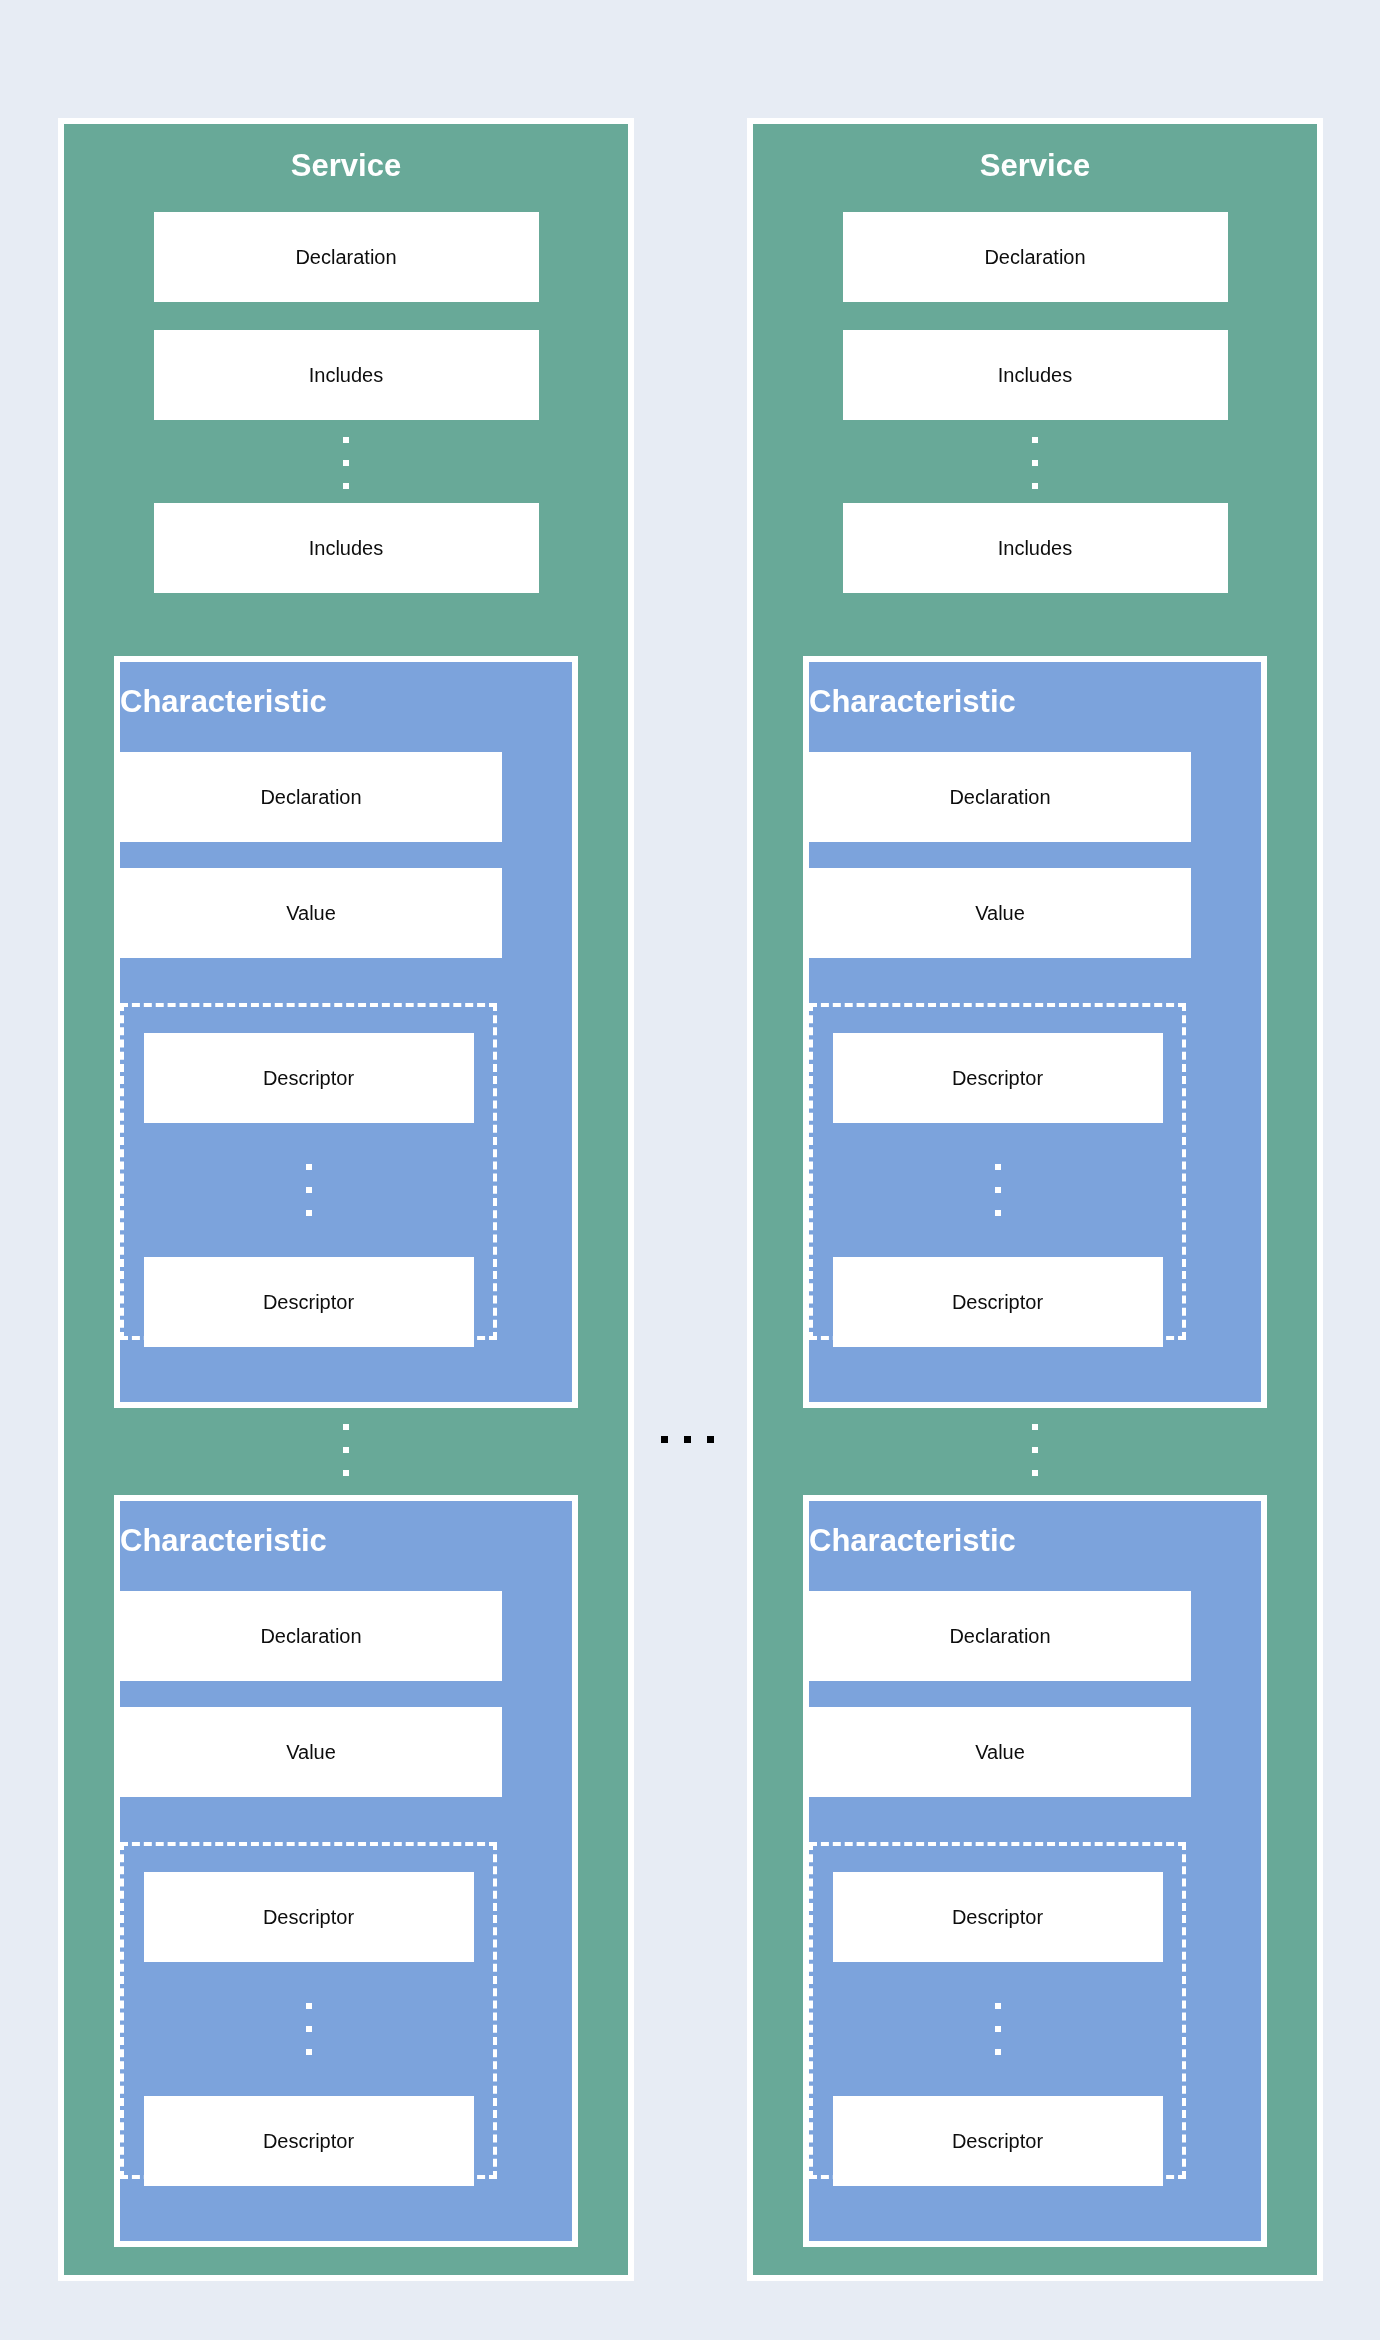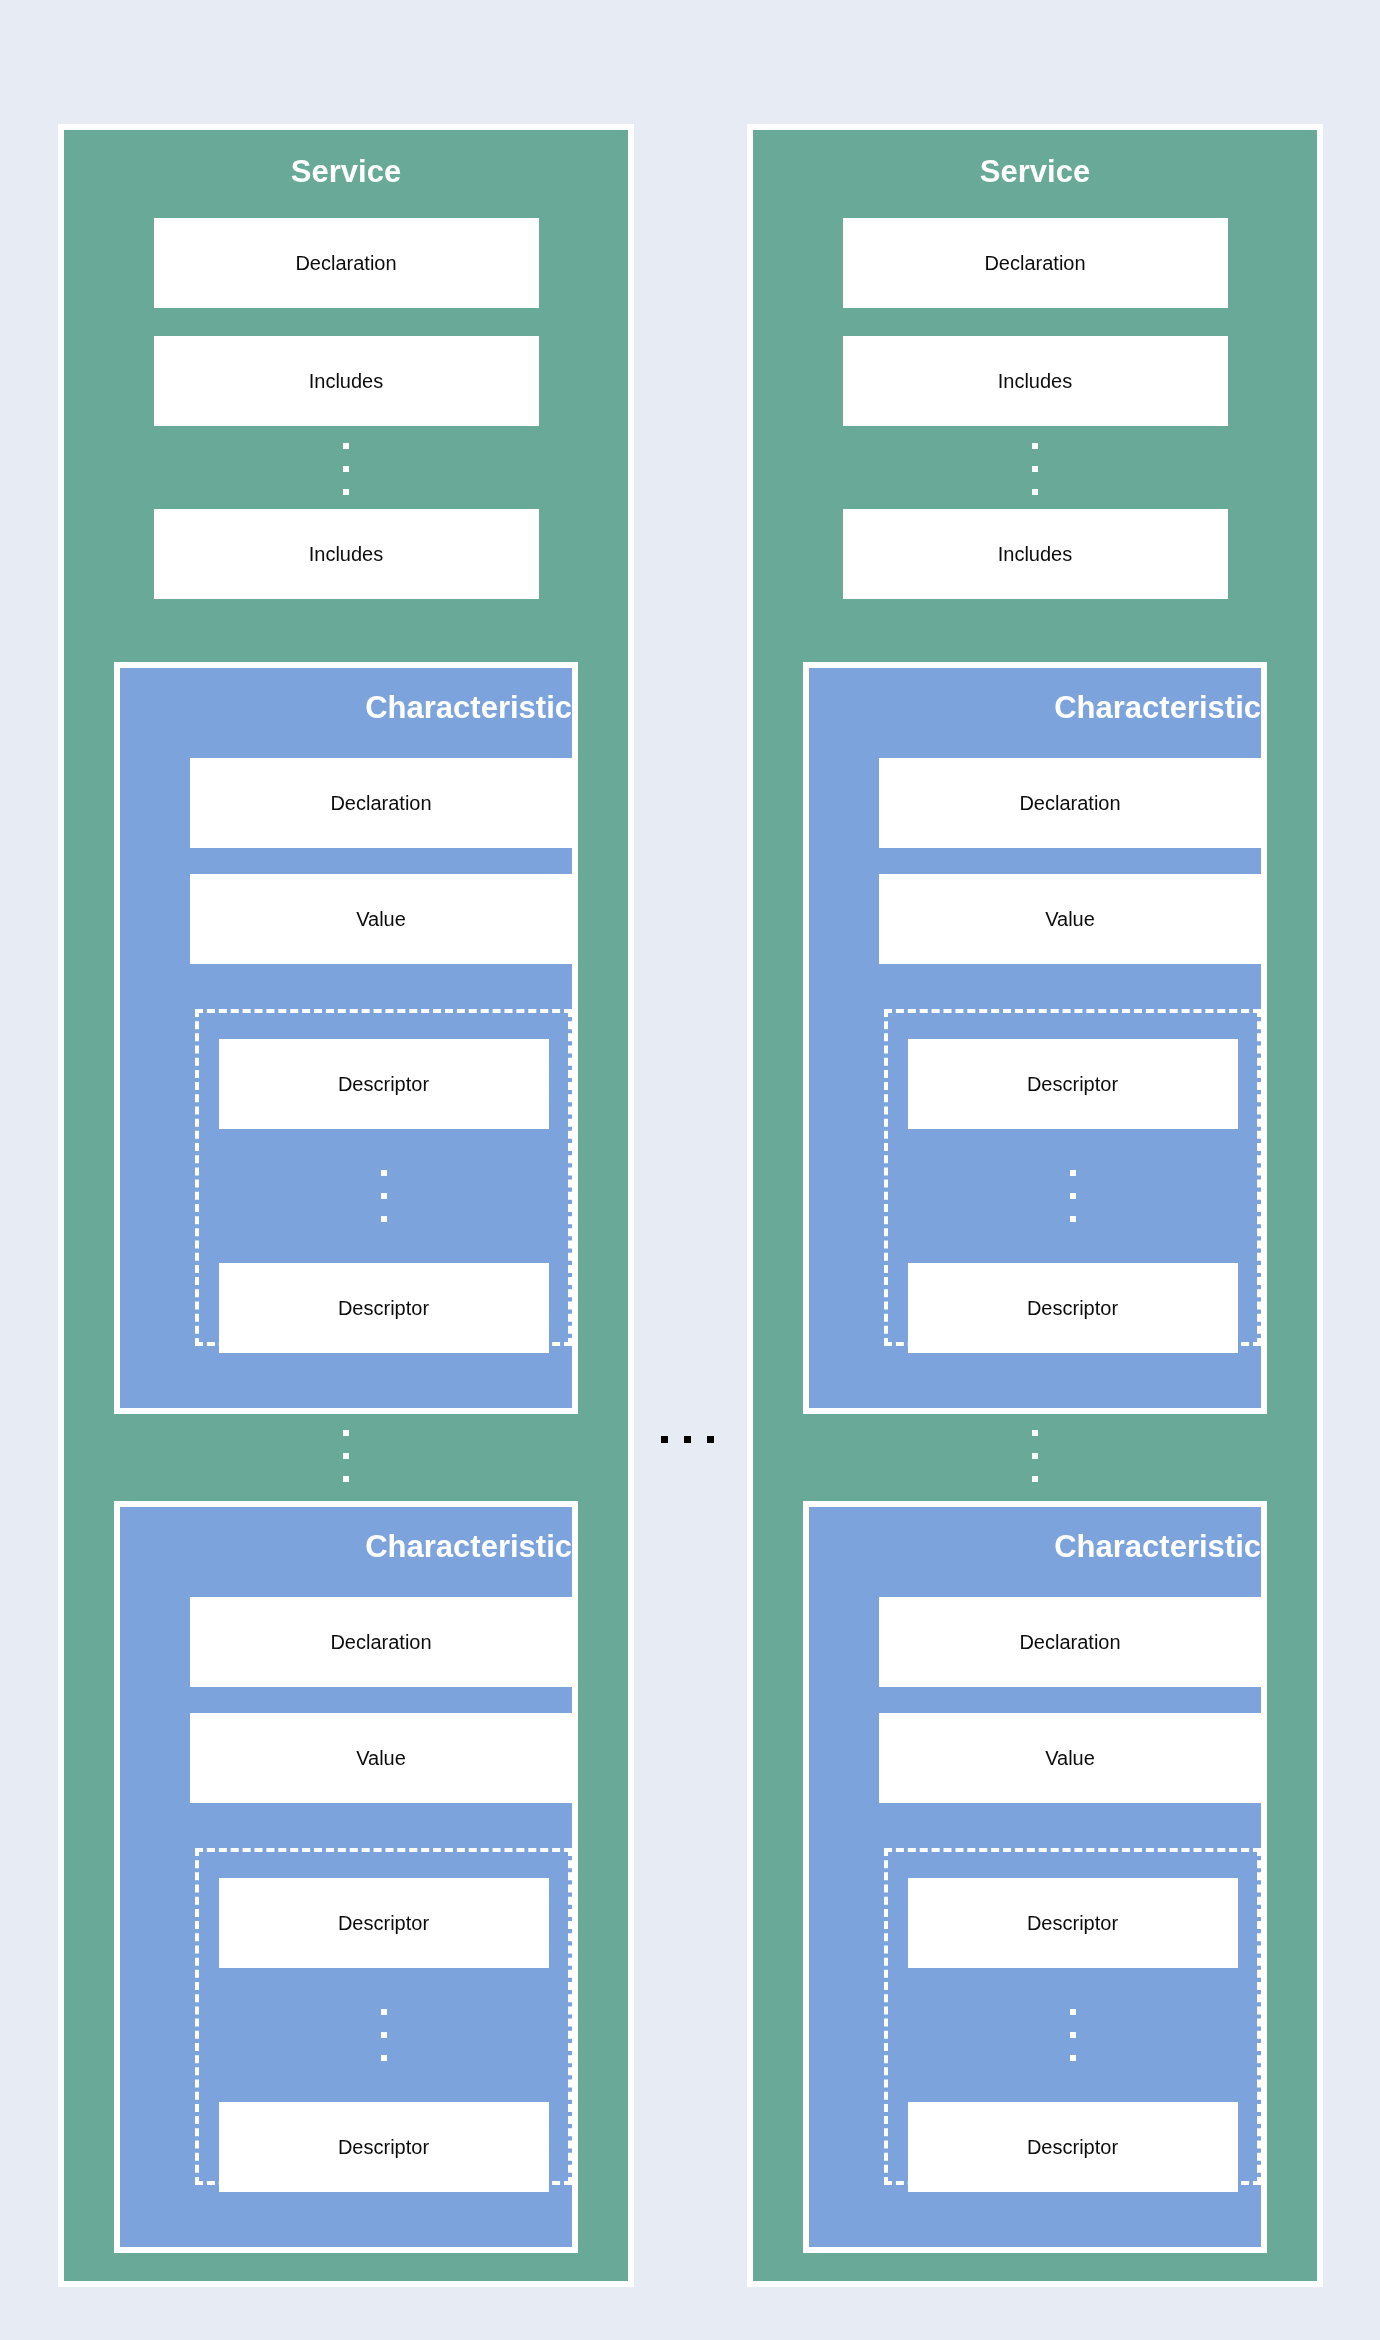--- a/index.html
+++ b/index.html
@@ -14,21 +14,21 @@
 
   .diagram-title {
     position:absolute; top:18px; left:0;
     width:100%;
     text-align:center;
     font-size:40px; font-weight:bold;
     color:var(--title-text, #000);
   }
 
   .service {
-    position:absolute; top:124px;
+    position:absolute; top:118px;
     width:576px; height:2163px;
     box-sizing:border-box;
     border:6px solid var(--border, #fff);
     background:var(--service-fill, #68a998);
     display:flex; flex-direction:column; align-items:center;
   }
   .service.left  { left:58px; }
   .service.right { left:747px; }
 
   .svc-title {
@@ -47,21 +47,21 @@
   }
   .decl1 { margin-top:26px; }
   .incl1 { margin-top:28px; }
   .incl2 { margin-top:14px; }
 
   .char {
     width:464px; height:752px;
     box-sizing:border-box;
     border:6px solid var(--border, #fff);
     background:var(--characteristic-fill, #7ca3dc);
-    display:flex; flex-direction:column; align-items:flex-end;
+    display:flex; flex-direction:column; align-items:flex-start;
     flex:none;
   }
   .char1 { margin-top:63px; }
   .char2 { margin-top:19px; }
 
   .char-title {
     margin-top:20px;
     font-size:31px; font-weight:bold; line-height:40px;
     color:var(--header-text, #fff);
   }

